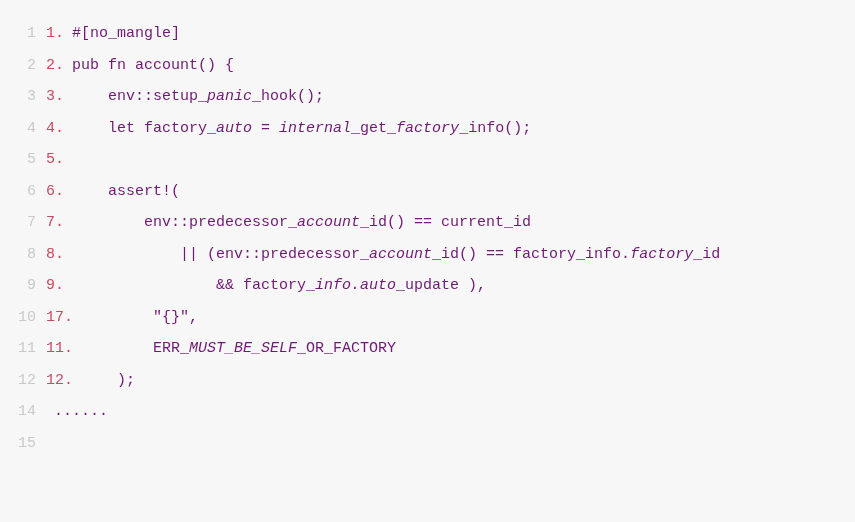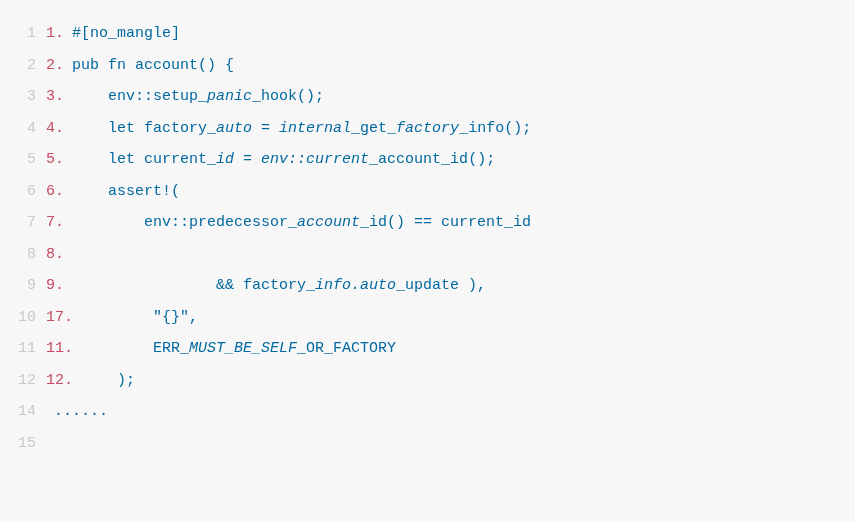--- a/index.html
+++ b/index.html
@@ -29,39 +29,39 @@
     padding-right: 10px;
     user-select: none;
     flex: 0 0 auto;
   }
   .ordinal {
     color: #c74a5f;
     padding-right: 8px;
     flex: 0 0 auto;
   }
   .code {
-    color: #0369a1;
+    color: #701a75;
   }
   .code em {
     font-style: italic;
     color: inherit;
   }
 </style>
 </head>
 <body>
 
 <div class="code-block">
 
 <div class="code-line"><span class="gutter">1</span><span class="ordinal">1.</span><span class="code">#[no_mangle]</span></div>
     <div class="code-line"><span class="gutter">2</span><span class="ordinal">2.</span><span class="code">pub fn account() {</span></div>
     <div class="code-line"><span class="gutter">3</span><span class="ordinal">3.</span><span class="code">    env::setup_<em>panic</em>_hook();</span></div>
     <div class="code-line"><span class="gutter">4</span><span class="ordinal">4.</span><span class="code">    let factory_<em>auto</em> = <em>internal</em>_get_<em>factory</em>_info();</span></div>
-    <div class="code-line"><span class="gutter">5</span><span class="ordinal">5.</span><span class="code">    let current_<em>id</em> = <em>env::current</em>_account_id();</span></div>
+    <div class="code-line"><span class="gutter">5</span><span class="ordinal">5.</span></div>
     <div class="code-line"><span class="gutter">6</span><span class="ordinal">6.</span><span class="code">    assert!(</span></div>
     <div class="code-line"><span class="gutter">7</span><span class="ordinal">7.</span><span class="code">        env::predecessor_<em>account</em>_id() == current_id</span></div>
-    <div class="code-line"><span class="gutter">8</span><span class="ordinal">8.</span></div>
+    <div class="code-line"><span class="gutter">8</span><span class="ordinal">8.</span><span class="code">            || (env::predecessor_<em>account</em>_id() == factory_info.<em>factory</em>_id</span></div>
     <div class="code-line"><span class="gutter">9</span><span class="ordinal">9.</span><span class="code">                &amp;&amp; factory_<em>info.auto</em>_update ),</span></div>
     <div class="code-line"><span class="gutter">10</span><span class="ordinal">17.</span><span class="code">        "{}",</span></div>
     <div class="code-line"><span class="gutter">11</span><span class="ordinal">11.</span><span class="code">        ERR_<em>MUST_BE_SELF</em>_OR_FACTORY</span></div>
     <div class="code-line"><span class="gutter">12</span><span class="ordinal">12.</span><span class="code">    );</span></div>
     <div class="code-line"><span class="gutter">14</span><span class="ordinal"></span><span class="code">......</span></div>
     <div class="code-line"><span class="gutter">15</span><span class="ordinal"></span><span class="code"></span></div>
   </div>
 
 </body></html>

